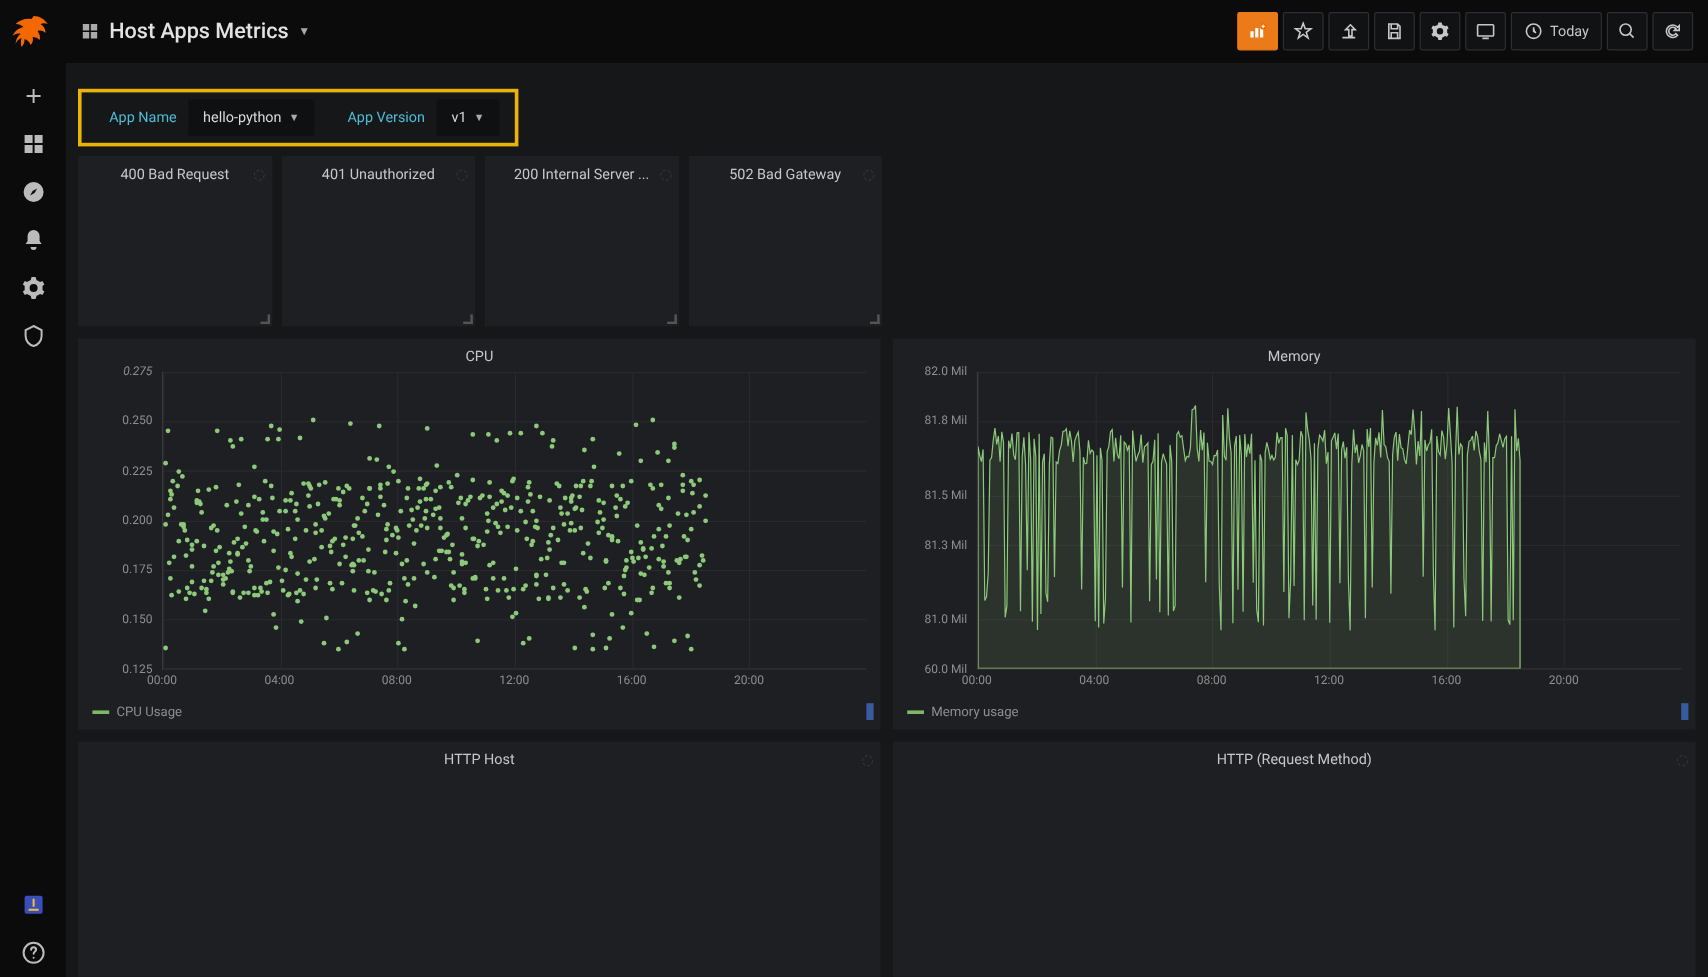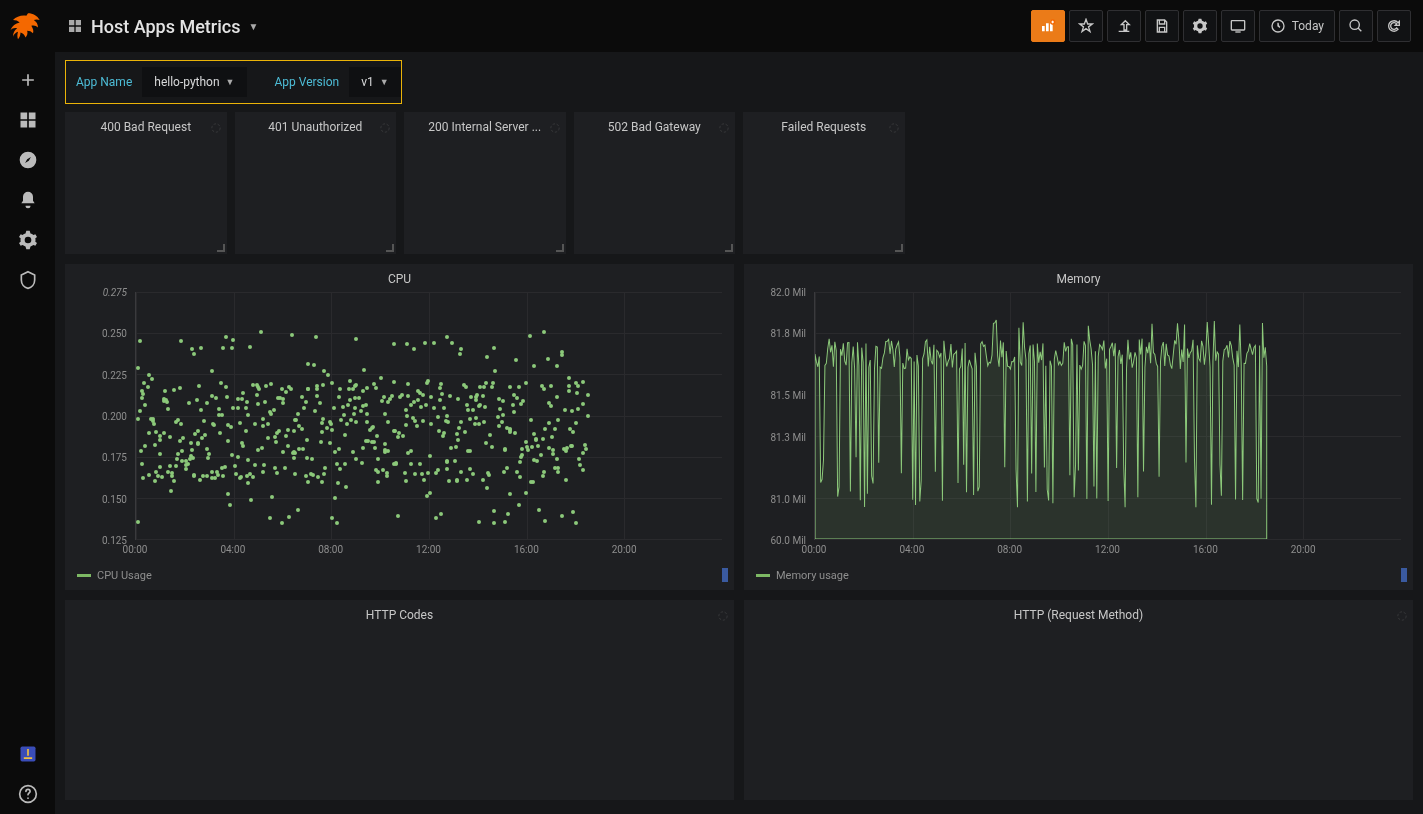--- a/index.html
+++ b/index.html
@@ -88,26 +88,27 @@
   cursor: pointer;
   font-size: 12px;
 }
 .main {
   position: absolute;
   left: 55px; top: 52px; right: 0; bottom: 0;
   overflow: hidden;
   padding: 8px 10px;
 }
 .var-row {
-  border: 1px solid #eab308;
-  padding: 6px 0;
+  border: 3px solid #eab308;
+  padding: 6px 13px;
   display: inline-flex;
   align-items: center;
   gap: 0;
   margin-bottom: 8px;
+  margin-top: 14px;
 }
 .var-label {
   color: #4dbcd6;
   font-size: 12px;
   padding: 8px 10px;
 }
 .var-value {
   background: #0f1012;
   color: #d8d9da;
   font-size: 12px;
@@ -402,29 +403,20 @@
     <div class="panel-title">200 Internal Server ...</div>
     <div class="resize"></div>
       </div>
       <div class="panel">
     <div class="loading-dot">
       <svg viewBox="0 0 12 12">
             <circle cx="6" cy="6" r="5" fill="none" stroke="#666" stroke-width="1" stroke-dasharray="3 2"></circle>
           </svg>
     </div>
     <div class="panel-title">502 Bad Gateway</div>
-    <div class="resize"></div>
-      </div>
-      <div class="panel">
-    <div class="loading-dot">
-      <svg viewBox="0 0 12 12">
-            <circle cx="6" cy="6" r="5" fill="none" stroke="#666" stroke-width="1" stroke-dasharray="3 2"></circle>
-          </svg>
-    </div>
-    <div class="panel-title">Failed Requests</div>
     <div class="resize"></div>
       </div>
     </div>
 
   <div class="graph-row">
     <div class="panel">
       <div class="panel-title">CPU</div>
       <div class="chart-y-ticks" id="cpu-yticks">
           <div class="chart-y-tick" style="top: 100%;">0.125</div>
           <div class="chart-y-tick" style="top: 83.3333%;">0.150</div>
@@ -1066,21 +1058,21 @@
     </div>
   </div>
 
   <div class="bottom-row">
     <div class="panel">
       <div class="loading-dot">
         <svg viewBox="0 0 12 12">
             <circle cx="6" cy="6" r="5" fill="none" stroke="#666" stroke-width="1" stroke-dasharray="3 2"></circle>
           </svg>
       </div>
-      <div class="panel-title">HTTP Codes</div>
+      <div class="panel-title">HTTP Host</div>
     </div>
     <div class="panel">
       <div class="loading-dot">
         <svg viewBox="0 0 12 12">
             <circle cx="6" cy="6" r="5" fill="none" stroke="#666" stroke-width="1" stroke-dasharray="3 2"></circle>
           </svg>
       </div>
       <div class="panel-title">HTTP (Request Method)</div>
     </div>
   </div>

